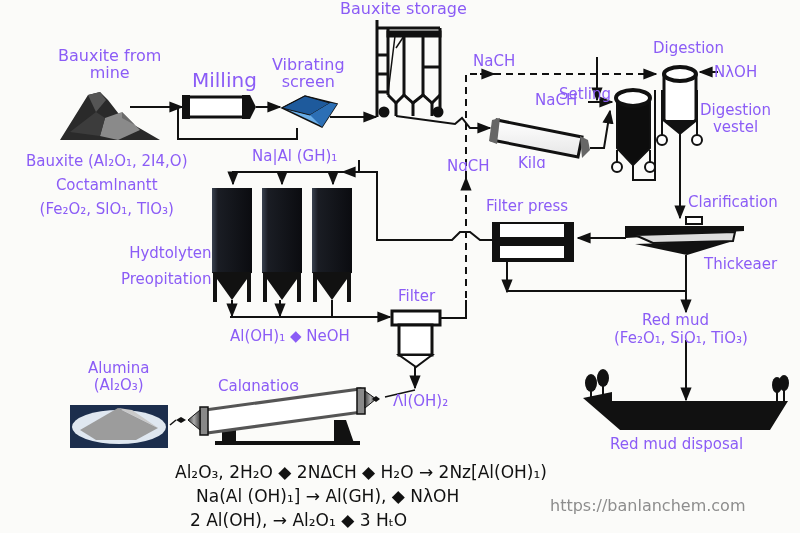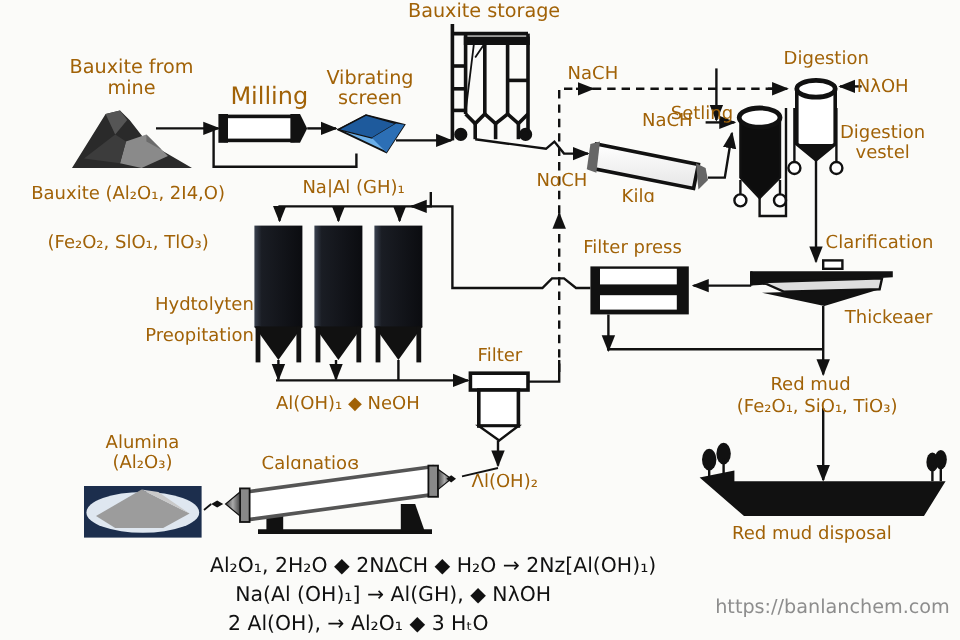--- a/index.html
+++ b/index.html
@@ -1,18 +1,18 @@
 <!DOCTYPE html>
 <html><head>
 <meta charset="utf-8">
 <style>
   html, body { margin: 0; padding: 0; background: #fbfbf9; }
   #canvas { position: relative; width: 800px; height: 533px; overflow: hidden; background: #fbfbf9; font-family: "DejaVu Sans", sans-serif; color: #111; }
   #canvas svg.diagram { position: absolute; left: 0; top: 0; }
-  .lbl { position: absolute; font-size: 15px; line-height: 17px; white-space: nowrap; color: #a16207; text-align: center; }
+  .lbl { position: absolute; font-size: 15px; line-height: 17px; white-space: nowrap; color: #8b5cf6; text-align: center; }
   .eq { position: absolute; font-size: 17px; line-height: 20px; white-space: nowrap; color: #111; }
   .watermark { position: absolute; font-size: 16px; color: #8d8d8d; white-space: nowrap; }
 </style>
 </head>
 <body>
 
 <div id="canvas">
 
 <svg class="diagram" width="800" height="533" viewBox="0 0 800 533">
   <defs>
@@ -222,42 +222,42 @@
 <div class="lbl" style="left:192px;top:72px;font-size:20px;">Milling</div>
 <div class="lbl" style="left:272px;top:56px;font-size:16px;"><span>Vibrating</span><br><span>screen</span></div>
 <div class="lbl" style="left:340px;top:0px;font-size:16px;">Bauxite storage</div>
 <div class="lbl" style="left:473px;top:53px;">NaCH</div>
 <div class="lbl" style="left:559px;top:42px;margin-top:44px;">Setling</div>
 <div class="lbl" style="left:653px;top:40px;">Digestion</div>
 <div class="lbl" style="left:714px;top:64px;">NλOH</div>
 <div class="lbl" style="left:535px;top:92px;">NaCH</div>
 <div class="lbl" style="left:700px;top:102px;"><span>Digestion</span><br><span>vestel</span></div>
 <div class="lbl" style="left:518px;top:155px;">Kilɑ</div>
-<div class="lbl" style="left:447px;top:142px;">NɑCH</div>
+<div class="lbl" style="left:447px;top:158px;">NɑCH</div>
 
 <div class="lbl" style="left:26px;top:153px;">
   <span>Bauxite (Al₂O₁, 2I4,O)</span><br>
-  <br>
+  <span style="display:inline-block;margin-top:7px;">Coctamlnantt</span><br>
   <span style="display:inline-block;margin-top:7px;">(Fe₂O₂, SlO₁, TlO₃)</span>
 </div>
 <div class="lbl" style="left:252px;top:148px;">Na|Al (GH)₁</div>
 <div class="lbl" style="left:92px;top:240px;text-align:right;line-height:26px;margin-left:29px;"><span>Hydtolyten</span><br><span>Preopitation</span></div>
 
 <div class="lbl" style="left:486px;top:198px;">Filter press</div>
 <div class="lbl" style="left:688px;top:194px;">Clarification</div>
 <div class="lbl" style="left:704px;top:256px;">Thickeaer</div>
 <div class="lbl" style="left:398px;top:288px;">Filter</div>
 <div class="lbl" style="left:230px;top:328px;">Al(OH)₁ ◆ NeOH</div>
 <div class="lbl" style="left:642px;top:312px;">Red mud</div>
 <div class="lbl" style="left:88px;top:360px;"><span>Alumina</span><br><span>(Al₂O₃)</span></div>
 
 <div class="lbl" style="left:614px;top:330px;">(Fe₂O₁, SiO₁, TiO₃)</div>
 <div class="lbl" style="left:218px;top:378px;">Calɑnatioɞ</div>
 <div class="lbl" style="left:393px;top:393px;">Λl(OH)₂</div>
 <div class="lbl" style="left:610px;top:436px;">Red mud disposal</div>
 
-<div class="eq" style="left:175px;top:462px;">Al₂O₁, 2H₂O ◆ 2NΔCH ◆  H₂O → 2Nz[Al(OH)₁)</div>
+<div class="eq" style="left:175px;top:462px;">Al₂O₃, 2H₂O ◆ 2NΔCH ◆  H₂O → 2Nz[Al(OH)₁)</div>
 <div class="eq" style="left:196px;top:486px;">Na(Al (OH)₁] → Al(GH), ◆ NλOH</div>
 <div class="eq" style="left:190px;top:510px;">2 Al(OH), → Al₂O₁ ◆ 3 HₜO</div>
 
-<div class="watermark" style="left:550px;top:496px;margin-left:46px;">https://banlanchem.com</div>
+<div class="watermark" style="left:550px;top:496px;">https://banlanchem.com</div>
 
 </div>
 
 </body></html>

